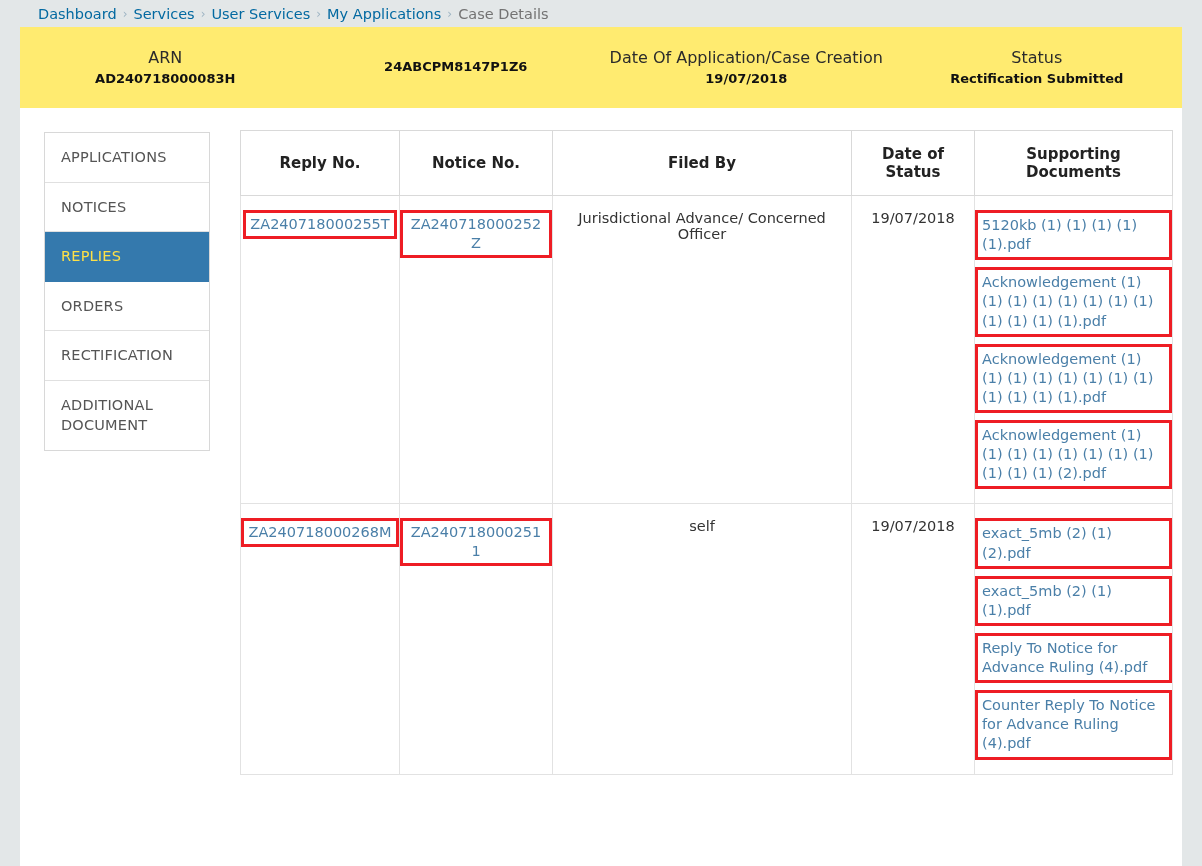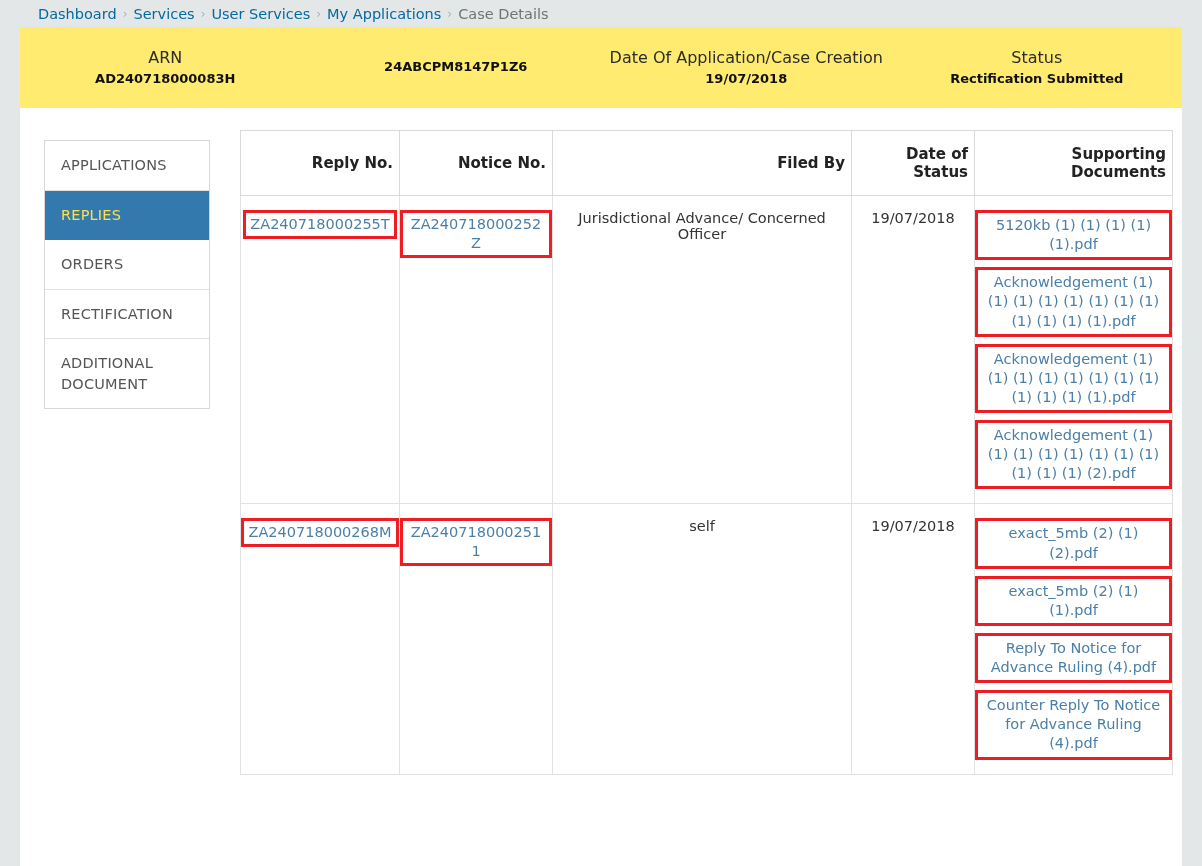--- a/index.html
+++ b/index.html
@@ -67,21 +67,21 @@
     display: flex;
     align-items: flex-start;
   }
 
   
   #sidebar {
     width: 166px;
     flex: 0 0 166px;
     border: 1px solid #d8d8d8;
     background: #fff;
-    margin-top: 10px;
+    margin-top: 2px;
   }
   .side-item {
     padding: 14px 16px;
     font-size: 14.5px;
     color: #555;
     border-bottom: 1px solid #e0e0e0;
     letter-spacing: .2px;
     line-height: 1.42;
     cursor: pointer;
   }
@@ -98,21 +98,21 @@
     border-collapse: collapse;
     width: 932px;
     table-layout: fixed;
   }
   #replies-table th {
     font-size: 15px;
     font-weight: bold;
     color: #222;
     padding: 14px 6px;
     border: 1px solid #d9d9d9;
-    text-align: right;
+    text-align: center;
     vertical-align: middle;
     background: #fff;
   }
   #replies-table td {
     border: 1px solid #e2e2e2;
     vertical-align: top;
     padding: 14px 0;
     font-size: 14.5px;
     color: #333;
     text-align: center;
@@ -138,21 +138,21 @@
     display: inline-block;
     border: 3px solid #ee1d24;
     padding: 2px 4px;
     line-height: 1.3;
   }
   .doc-box {
     display: block;
     border: 3px solid #ee1d24;
     padding: 3px 4px;
     margin-bottom: 7px;
-    text-align: center;
+    text-align: left;
   }
   .docs-list .doc-box:last-child { margin-bottom: 0; }
   td.cell-docs { padding: 12px 8px 14px 8px; }
 </style>
 </head>
 <body>
 
 <div id="breadcrumb">
     <a class="crumb">Dashboard</a>
     <span class="sep">›</span>
@@ -180,20 +180,21 @@
   <div class="summary-cell">
     <span class="summary-label">Status</span>
     <span class="summary-value">Rectification Submitted</span>
   </div>
 </div>
 
 <div id="content">
 
   <div id="sidebar">
       <div class="side-item">APPLICATIONS</div>
+      <div class="side-item">NOTICES</div>
       <div class="side-item active">REPLIES</div>
       <div class="side-item">ORDERS</div>
       <div class="side-item">RECTIFICATION</div>
       <div class="side-item">ADDITIONAL DOCUMENT</div>
     </div>
 
   <div id="table-wrap">
     <table id="replies-table">
       <colgroup>
         <col class="col-reply">

